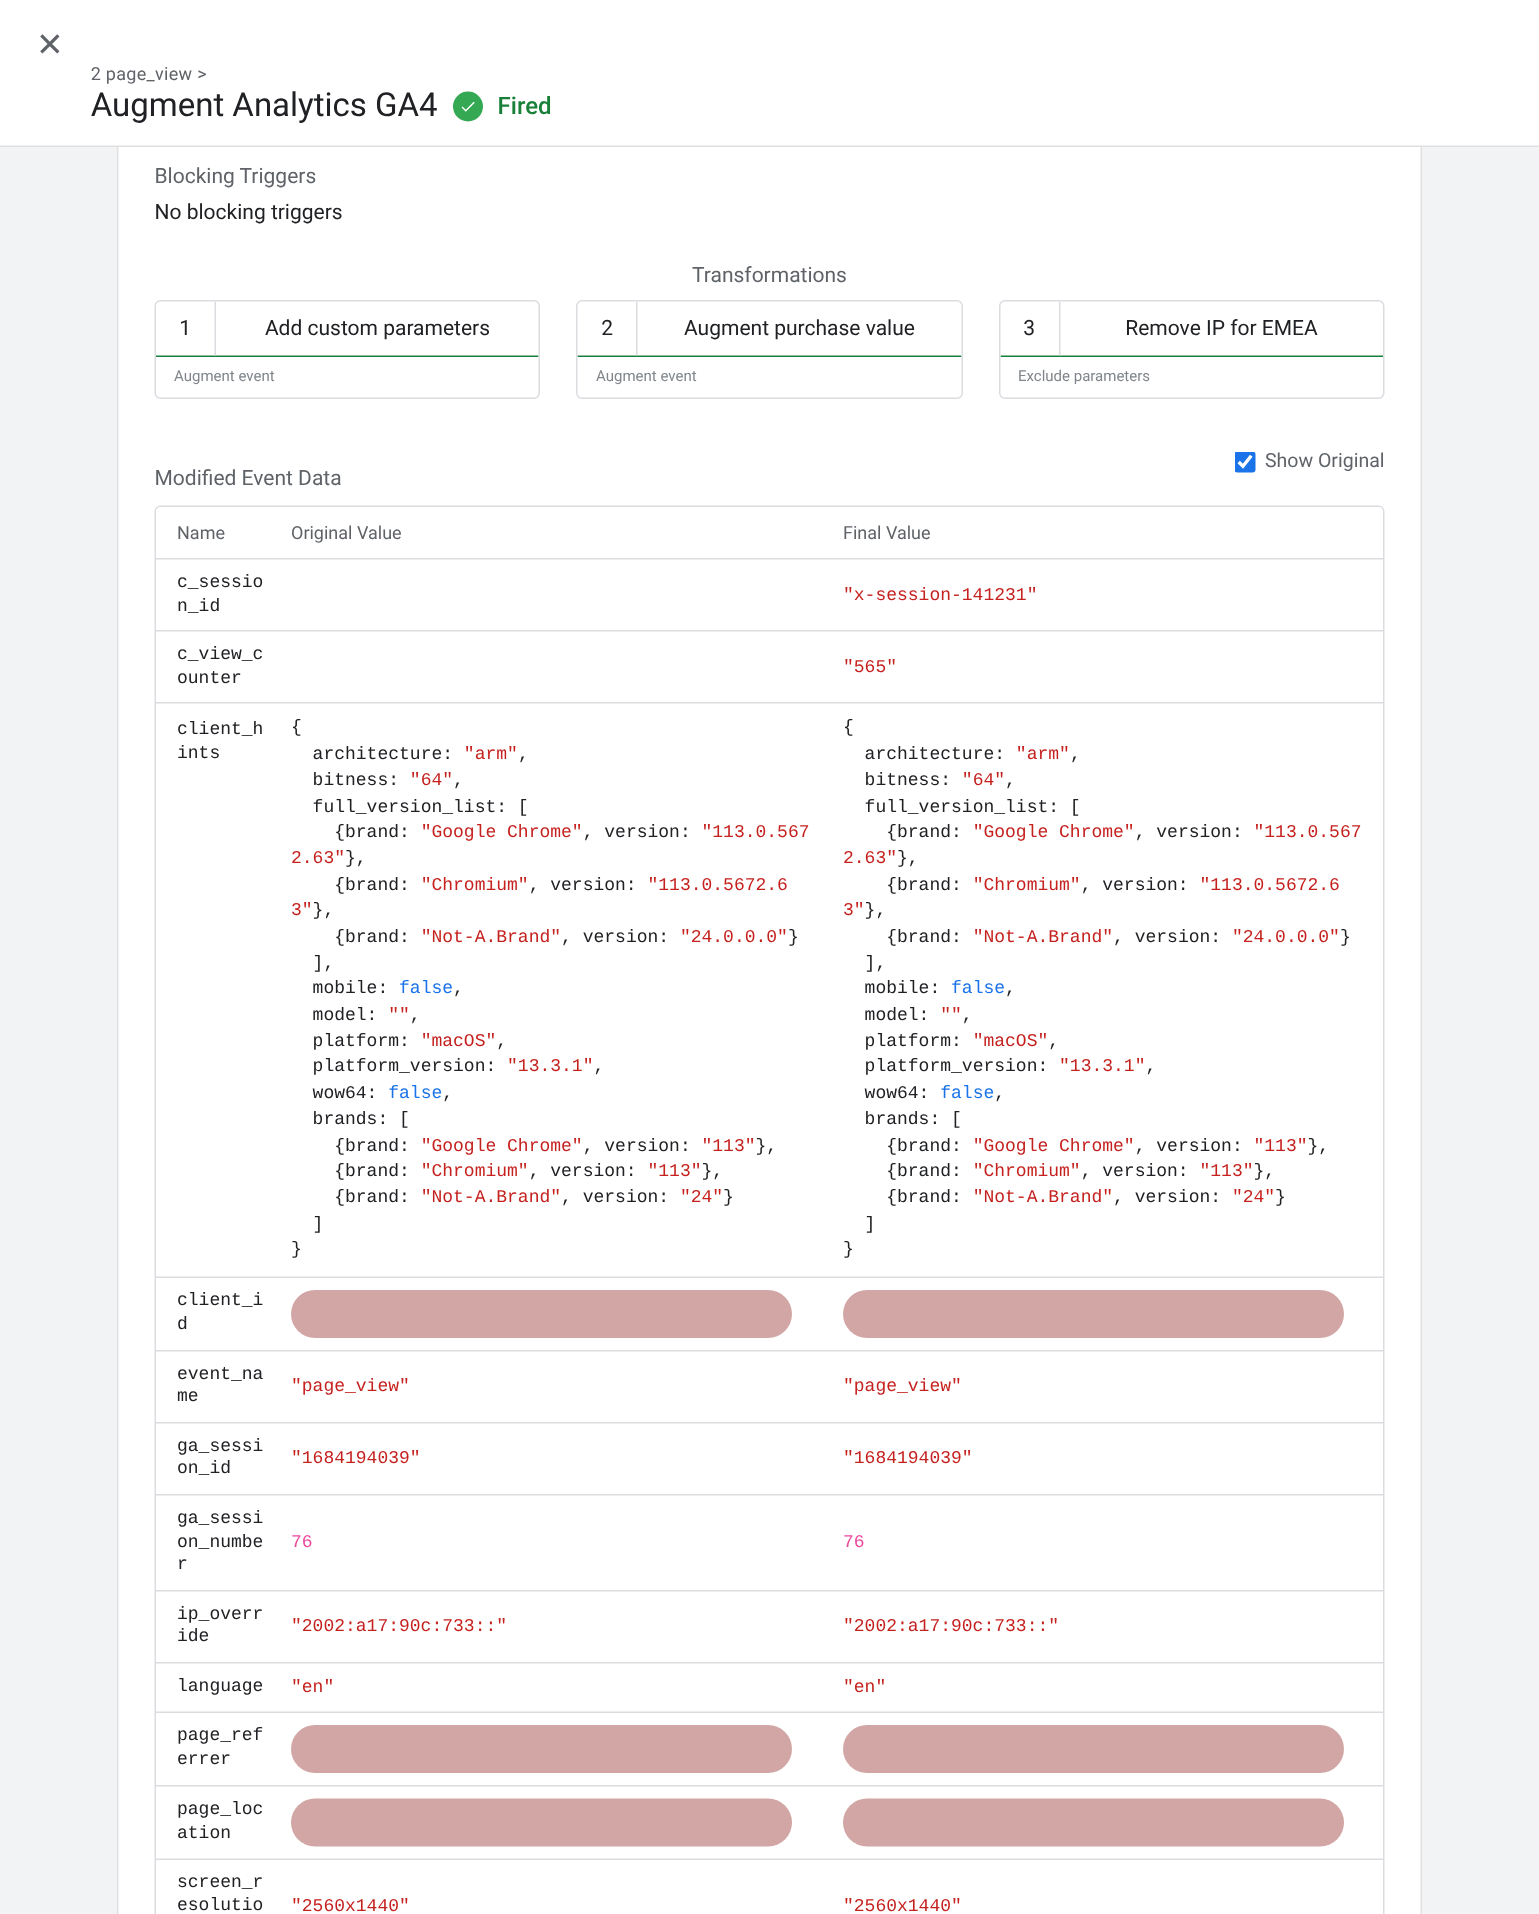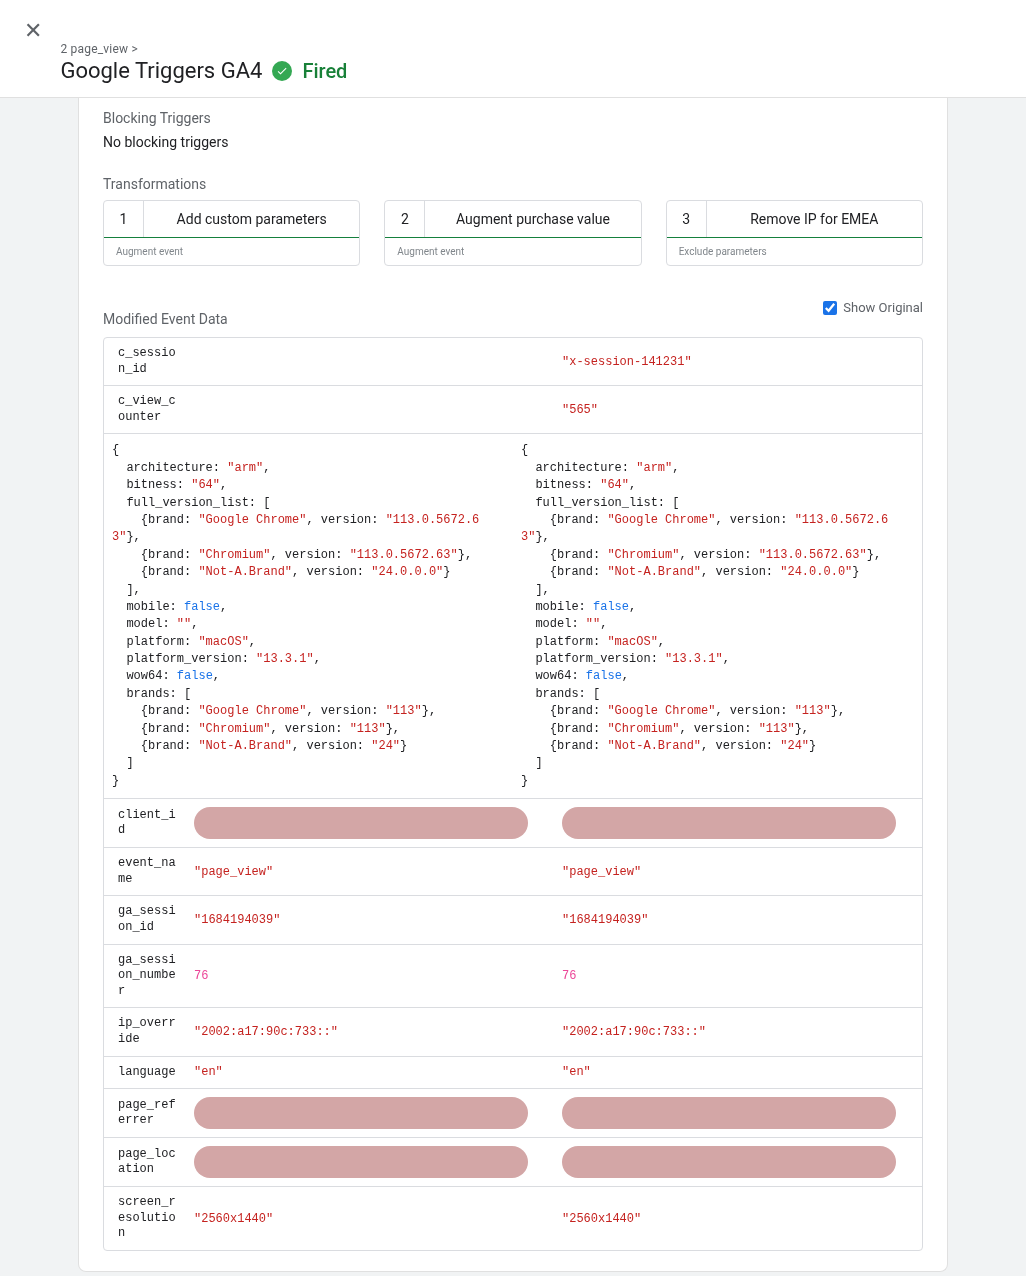--- a/index.html
+++ b/index.html
@@ -47,21 +47,21 @@
   border-radius: 50%;
   background: #34a853;
   display: inline-flex;
   align-items: center;
   justify-content: center;
 }
 .check-badge svg { width: 12px; height: 12px; fill: #fff; }
 .fired-label {
   color: #188038;
   font-weight: 500;
-  font-size: 20px;
+  font-size: 16px;
 }
 .panel {
   margin: 0 auto;
   max-width: 870px;
   background: #fff;
   border: 1px solid #e0e0e0;
   border-top: none;
   border-radius: 0 0 8px 8px;
   padding: 0 0 20px 0;
 }
@@ -199,37 +199,37 @@
 }
 </style>
 </head>
 <body>
 
 <div class="header">
   <span class="close-icon">✕</span>
   <div class="header-info">
     <div class="breadcrumb">2 page_view &gt;</div>
     <div class="title-row">
-      <div class="page-title">Google Triggers GA4</div>
+      <div class="page-title">Augment Analytics GA4</div>
       <span class="check-badge">
         <svg viewBox="0 0 24 24">
             <path d="M9 16.2L4.8 12l-1.4 1.4L9 19 21 7l-1.4-1.4z"></path>
           </svg>
       </span>
       <span class="fired-label">Fired</span>
     </div>
   </div>
 </div>
 
 <div class="panel">
 
   <div class="section-title">Blocking Triggers</div>
   <div class="section-content">No blocking triggers</div>
 
-  <div class="section-title" style="padding-top:22px;">Transformations</div>
+  <div class="section-title" style="padding-top:22px;text-align:center;">Transformations</div>
   <div class="transform-row" id="transform-row">
       <div class="transform-card">
         <div class="transform-card-head">
           <div class="transform-num">1</div>
           <div class="transform-label">Add custom parameters</div>
         </div>
         <div class="transform-foot">Augment event</div>
       </div>
       <div class="transform-card">
         <div class="transform-card-head">
@@ -249,36 +249,42 @@
 
   <div class="med-header">
     <div class="med-title">Modified Event Data</div>
     <label class="show-original">
       <input type="checkbox" checked="" style="">
       <span>Show Original</span>
     </label>
   </div>
 
   <div class="data-table">
+    <div class="thead">
+      <div class="th-name">Name</div>
+      <div class="th-orig">Original Value</div>
+      <div class="th-final">Final Value</div>
+    </div>
     <div id="tbody">
         <div class="trow">
           <div class="td-name">c_session_id</div>
           <div class="td-val"></div>
           <div class="td-val">
             <span class="code-str">"x-session-141231"</span>
           </div>
         </div>
         <div class="trow">
           <div class="td-name">c_view_counter</div>
           <div class="td-val"></div>
           <div class="td-val">
             <span class="code-str">"565"</span>
           </div>
         </div>
         <div class="trow">
+          <div class="td-name topalign">client_hints</div>
           <div class="td-val topalign">
             <pre class="json"><span class="code-key">{</span>
   <span class="code-key">architecture: </span><span class="code-str">"arm"</span><span class="code-key">,</span>
   <span class="code-key">bitness: </span><span class="code-str">"64"</span><span class="code-key">,</span>
   <span class="code-key">full_version_list: [</span>
     <span class="code-key">{brand: </span><span class="code-str">"Google Chrome"</span><span class="code-key">, version: </span><span class="code-str">"113.0.5672.63"</span><span class="code-key">},</span>
     <span class="code-key">{brand: </span><span class="code-str">"Chromium"</span><span class="code-key">, version: </span><span class="code-str">"113.0.5672.63"</span><span class="code-key">},</span>
     <span class="code-key">{brand: </span><span class="code-str">"Not-A.Brand"</span><span class="code-key">, version: </span><span class="code-str">"24.0.0.0"</span><span class="code-key">}</span>
   <span class="code-key">],</span>
   <span class="code-key">mobile: </span><span class="code-bool">false</span><span class="code-key">,</span>

